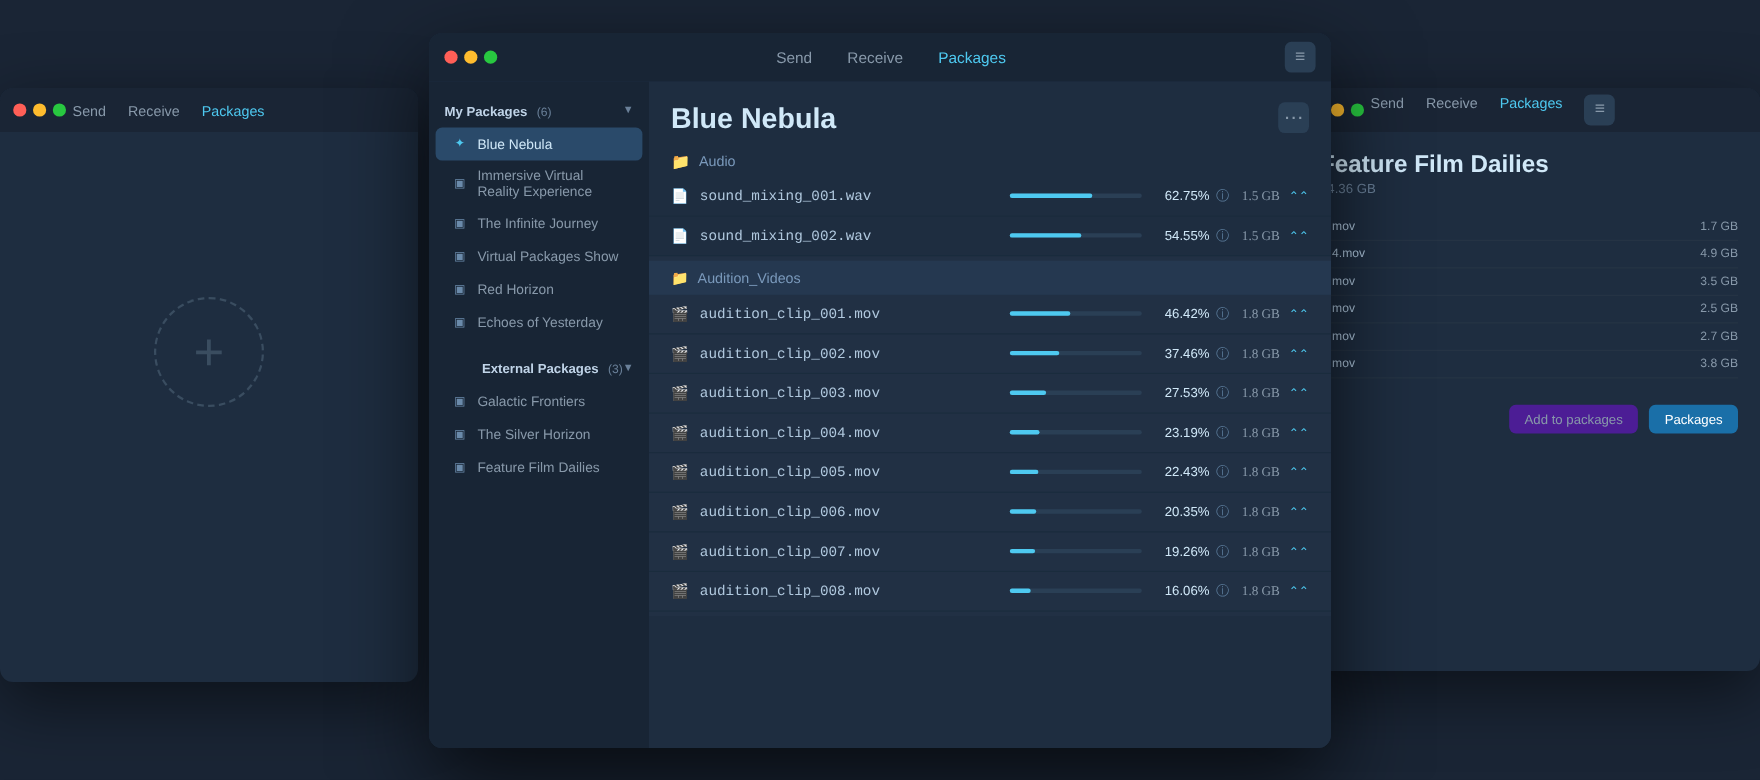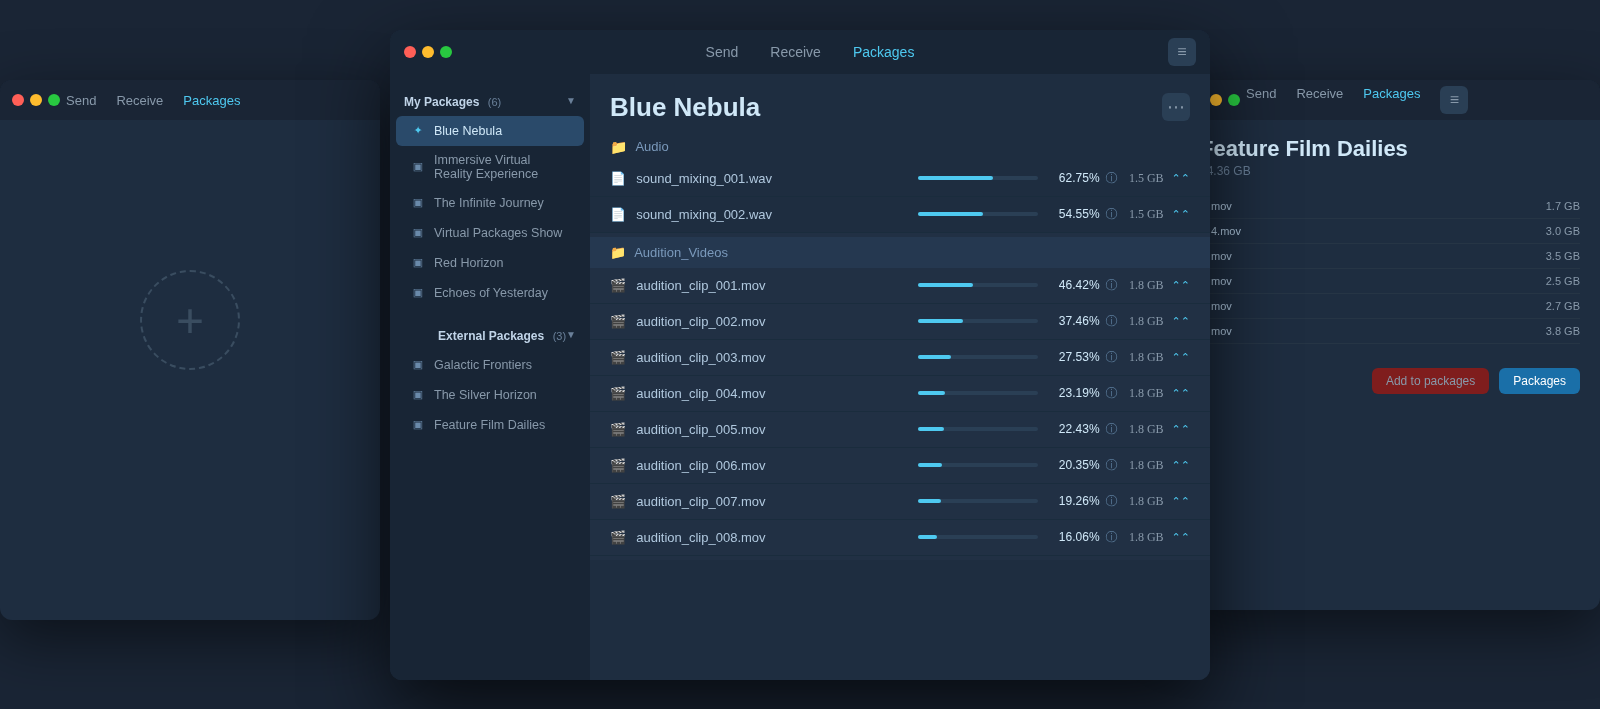--- a/index.html
+++ b/index.html
@@ -123,21 +123,21 @@
     }
     .window-bg-right .file-row .fname { color: #b0c8de; font-size: 11px; }
     .window-bg-right .file-row .fsize { color: #8899aa; font-size: 11px; }
     .window-bg-right .btn-row {
       display: flex;
       gap: 10px;
       padding: 16px 20px;
       justify-content: flex-end;
     }
     .btn-add-pkg {
-      background: #7f1d1d;
+      background: #4c1d95;
       color: #8899aa;
       border: none;
       border-radius: 6px;
       padding: 6px 14px;
       font-size: 12px;
       cursor: pointer;
     }
     .btn-download {
       background: #1a6fa8;
       color: #fff;
@@ -332,20 +332,21 @@
       flex-shrink: 0;
     }
     .file-item .file-name {
       color: #b0c8de;
       font-size: 13px;
       flex: 1;
       min-width: 0;
       white-space: nowrap;
       overflow: hidden;
       text-overflow: ellipsis;
+      font-family: Liberation Mono, monospace;
     }
     .file-item .progress-bar-wrap {
       width: 120px;
       height: 4px;
       background: #2a3f55;
       border-radius: 2px;
       margin-right: 10px;
       flex-shrink: 0;
     }
     .file-item .progress-bar-fill {
@@ -454,21 +455,21 @@
     <div class="pkg-title">Feature Film Dailies</div>
     <div class="pkg-size">74.36 GB</div>
   </div>
   <div class="file-list">
     <div class="file-row">
       <span class="fname">…mov</span>
       <span class="fsize">1.7 GB</span>
     </div>
     <div class="file-row">
       <span class="fname">…4.mov</span>
-      <span class="fsize">3.0 GB</span>
+      <span class="fsize">4.9 GB</span>
     </div>
     <div class="file-row">
       <span class="fname">…mov</span>
       <span class="fsize">3.5 GB</span>
     </div>
     <div class="file-row">
       <span class="fname">…mov</span>
       <span class="fsize">2.5 GB</span>
     </div>
     <div class="file-row">

